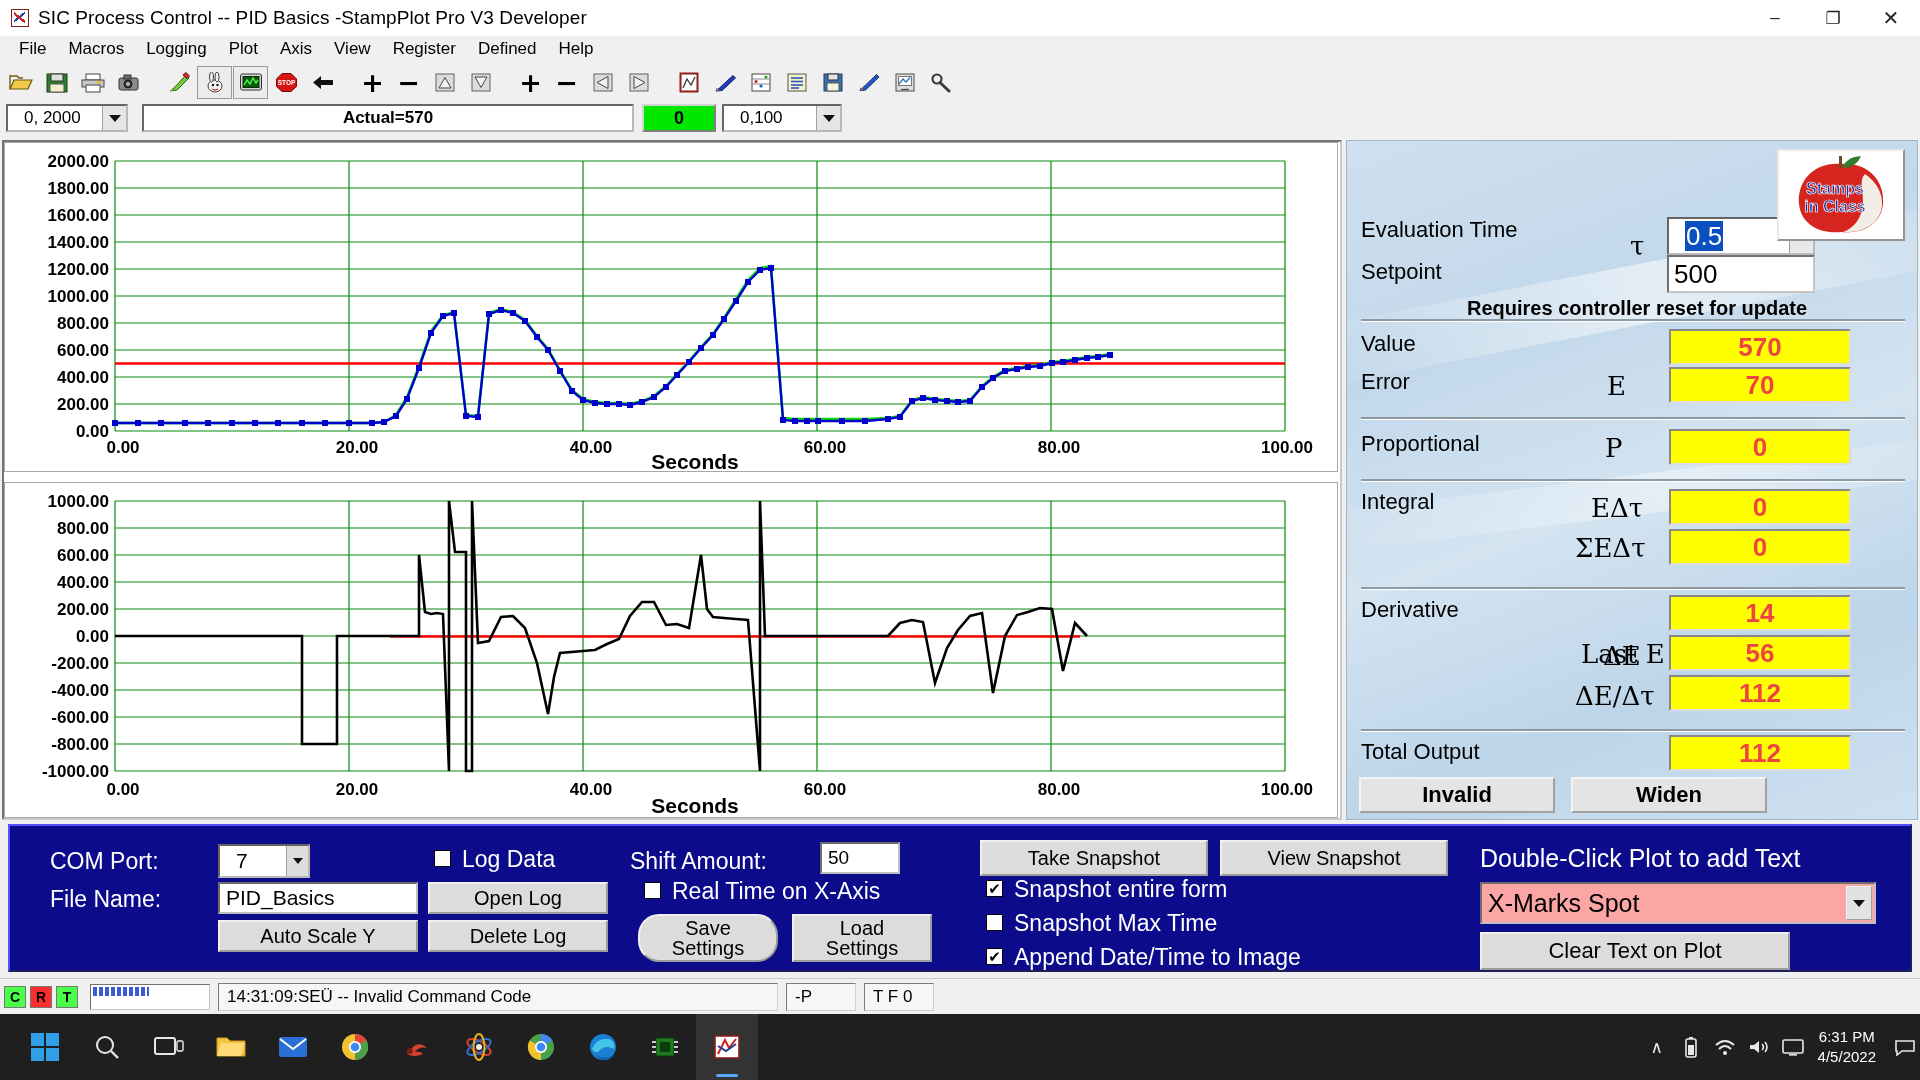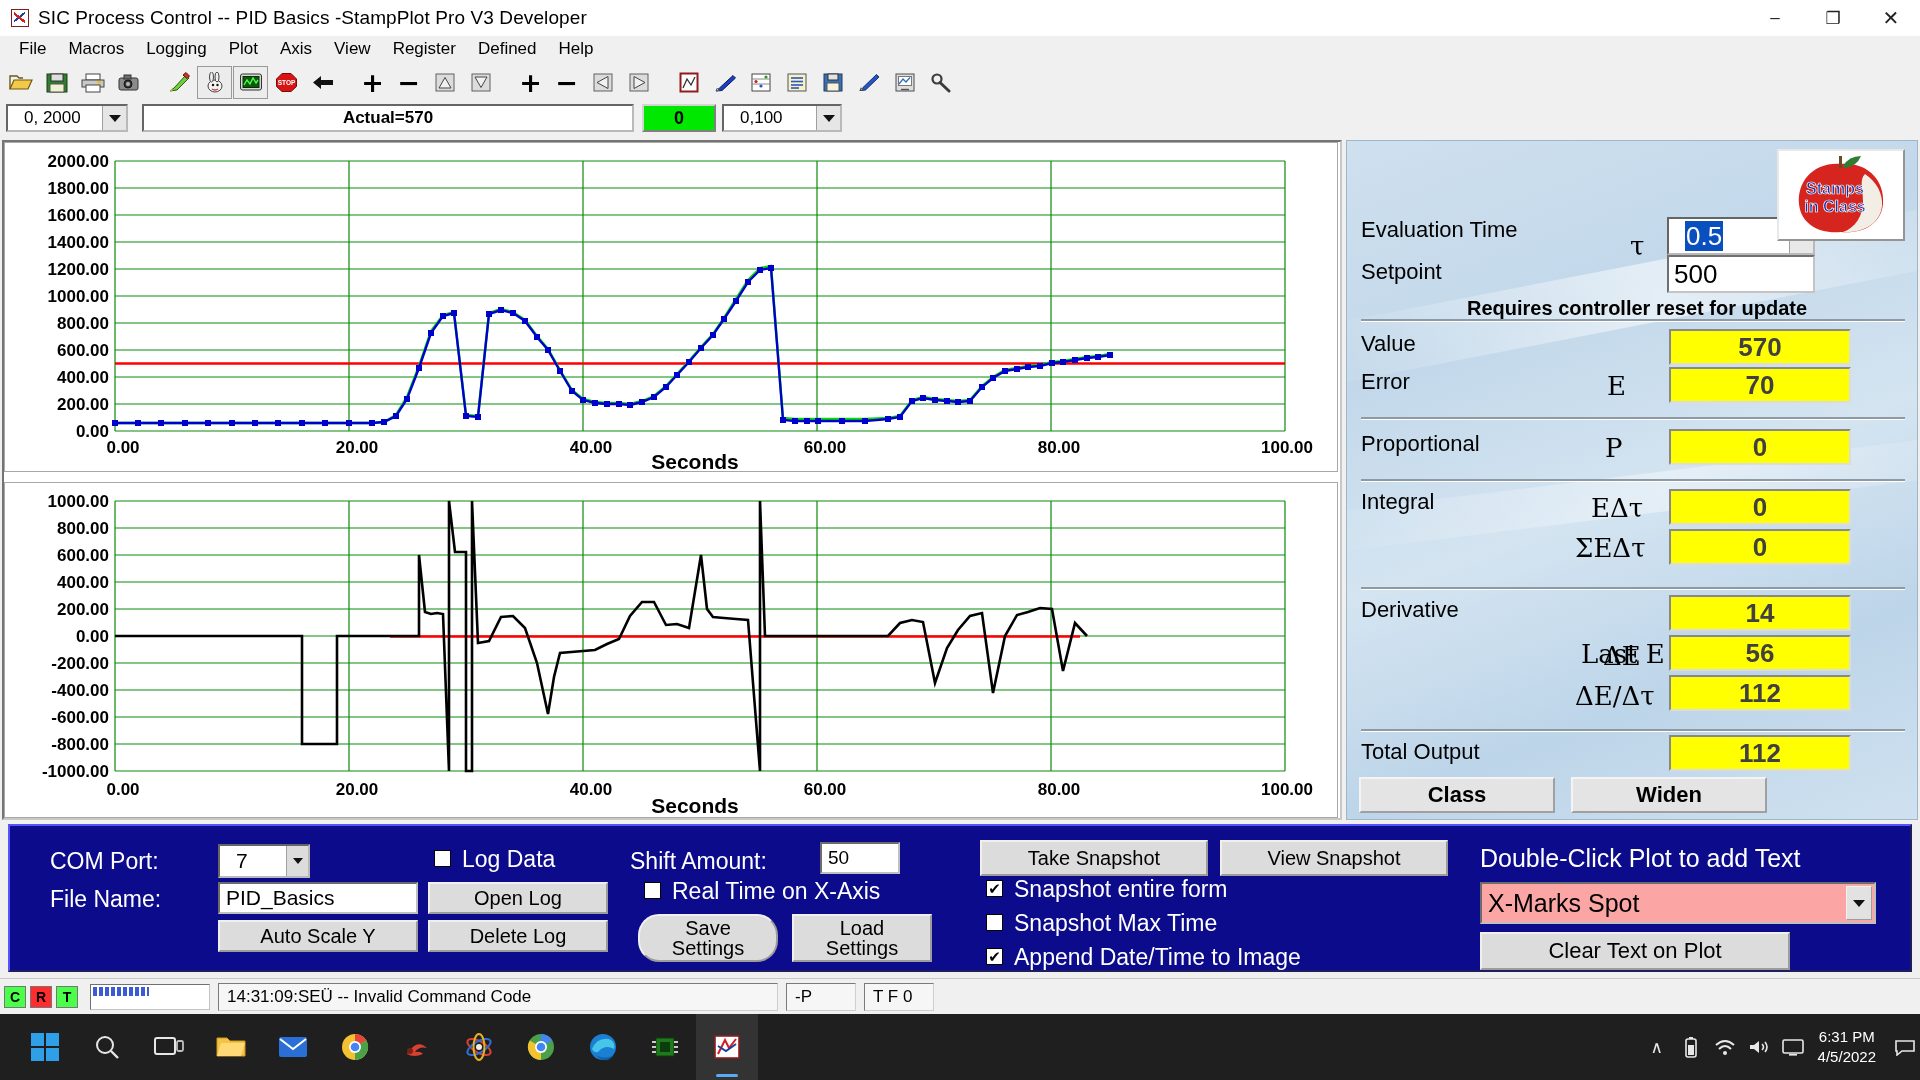--- a/index.html
+++ b/index.html
@@ -70,21 +70,21 @@
   .rightpanel:after { content:""; position:absolute; left:-60px; top:330px; width:760px; height:40px;
       background:linear-gradient(90deg,rgba(255,255,255,0) 0%,rgba(255,255,255,.4) 50%,rgba(255,255,255,0) 100%);
       transform:rotate(-7deg); }
   .logo-box { position:absolute; right:12px; top:8px; width:128px; height:92px; background:#fff;
       border:2px outset #e8e8e8; display:flex; align-items:center; justify-content:center; overflow:hidden; z-index:4; }
   .pid-row { position:absolute; left:0; width:572px; display:flex; align-items:center; z-index:3; }
   .pid-label { font-size:22px; color:#000; padding-left:14px; white-space:nowrap; }
   .pid-sym { position:absolute; font-size:26px; color:#000; font-family:"DejaVu Serif", serif; }
   .yellowbox { position:absolute; background:#ffff00; border:2px inset #dcdcdc;
       display:flex; align-items:center; justify-content:center;
-      font-size:26px; font-weight:bold; color:#404040; }
+      font-size:26px; font-weight:bold; color:#ef4444; }
   .grp-divider { position:absolute; left:14px; width:544px; height:3px;
       border-top:2px solid #8e9aa3; border-bottom:1px solid #ffffff; z-index:3; }
   .whitefield { position:absolute; background:#fff; border:2px inset #c4c4c4;
       font-size:26px; color:#000; display:flex; align-items:center; padding-left:5px; }
   .hl { background:#0a4fc0; color:#fff; padding:0 1px; }
   .req-note { position:absolute; z-index:3; font-size:20px; font-weight:bold; color:#000; }
   .nw-btn { position:absolute; background:#e4e4e4; border:2px outset #f4f4f4;
       font-size:22px; font-weight:bold; color:#000; display:flex; align-items:center; justify-content:center; }
 
   
@@ -586,21 +586,21 @@
     <div class="pid-sym" style="left:256px; top:500px; z-index:3;">ΔE</div>
     <div class="yellowbox" style="left:322px; top:494px; width:182px; height:36px; z-index:3;">56</div>
     <div class="pid-sym" style="left:228px; top:540px; z-index:3;">ΔE/Δτ</div>
     <div class="yellowbox" style="left:322px; top:534px; width:182px; height:36px; z-index:3;">112</div>
 
     <div class="pid-row" style="top:598px;">
       <div class="pid-label">Total Output</div>
     </div>
     <div class="yellowbox" style="left:322px; top:594px; width:182px; height:36px; z-index:3;">112</div>
 
-    <div class="nw-btn" style="left:12px; top:636px; width:196px; height:36px; z-index:3;">Class</div>
+    <div class="nw-btn" style="left:12px; top:636px; width:196px; height:36px; z-index:3;">Invalid</div>
     <div class="nw-btn" style="left:224px; top:636px; width:196px; height:36px; z-index:3;">Widen</div>
   </div>
 
   <div class="bluepanel">
     <div class="blue-label" style="left:40px; top:22px;">COM Port:</div>
     <div class="combo" style="left:208px; top:18px; width:92px; height:34px;">
       <div class="val" style="font-size:21px;">7</div>
       <div class="arrowbtn" style="width:22px; background:#dcdcdc;">
         <div class="caret" style="border-left-width:5px;border-right-width:5px;border-top-width:6px;"></div>
         </div>

